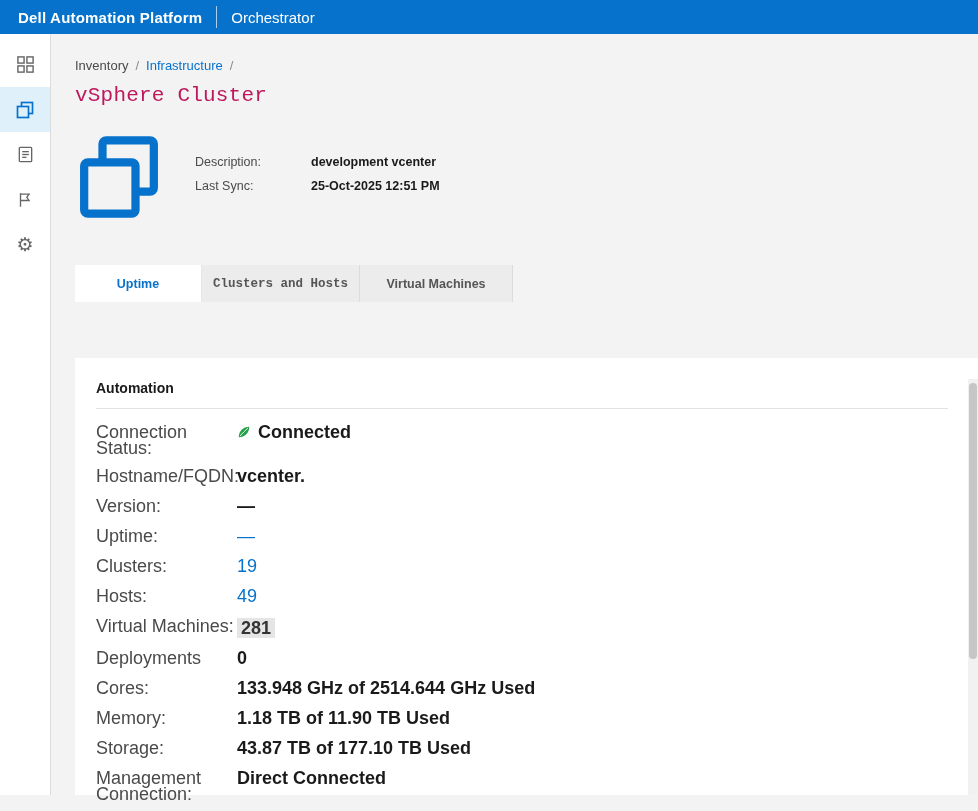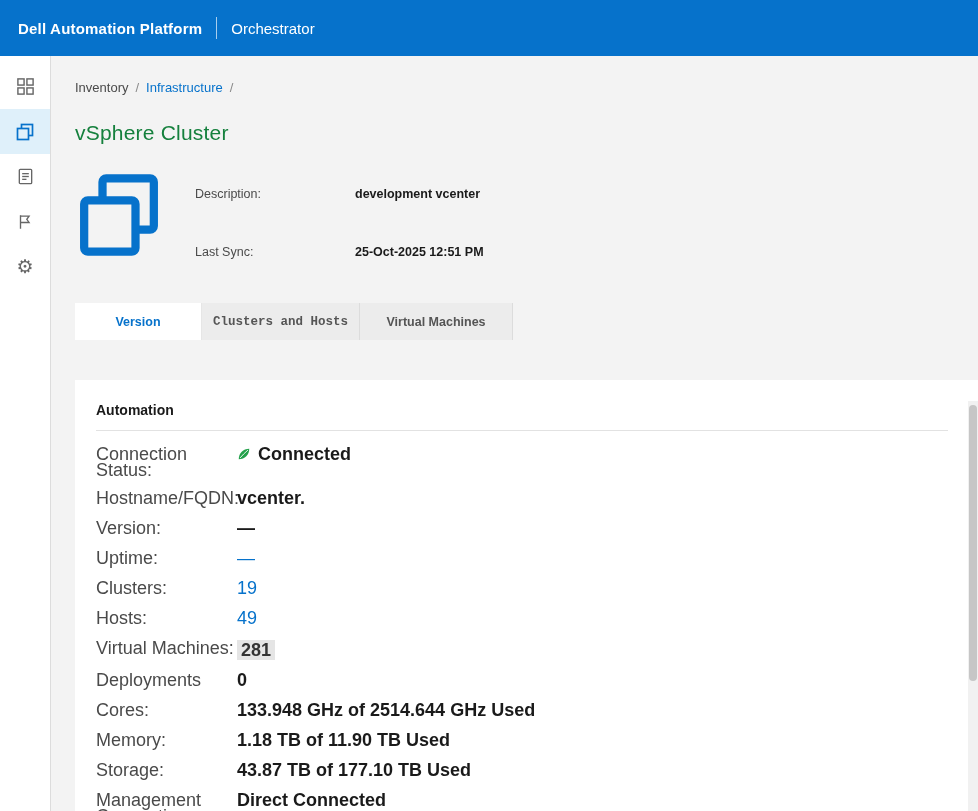--- a/index.html
+++ b/index.html
@@ -1,20 +1,20 @@
 <!DOCTYPE html>
 <html><head>
 <meta charset="utf-8">
 <style>
   * { margin:0; padding:0; box-sizing:border-box; }
   html,body { width:978px; height:811px; overflow:hidden; }
   body { font-family:"Liberation Sans", sans-serif; background:#f3f3f3; color:#1a1a1a; }
 
   
-  .app-header { height:56px; background:#0672CB; display:flex; align-items:center; padding:0 18px; color:#fff; }
+  .app-header { height:34px; background:#0672CB; display:flex; align-items:center; padding:0 18px; color:#fff; }
   .app-header .product { font-size:15px; font-weight:700; letter-spacing:.2px; }
   .app-header .hdivider { width:1px; height:22px; background:rgba(255,255,255,.65); margin:0 14px; }
   .app-header .appname { font-size:15px; font-weight:400; }
 
   
   .shell { display:flex; height:761px; }
 
   
   .sidebar { width:51px; background:#ffffff; border-right:1px solid #dcdcdc; padding-top:8px; }
   .nav-item { width:100%; height:45px; display:flex; align-items:center; justify-content:center; cursor:pointer; }
@@ -23,26 +23,26 @@
   .gear-glyph { font-size:19px; color:#666; line-height:1; }
 
   
   .content { flex:1; position:relative; padding:24px 0 0 24px; }
 
   .breadcrumb { font-size:13px; color:#4a4a4a; display:flex; gap:7px; align-items:center; }
   .breadcrumb .crumb { color:#4a4a4a; }
   .breadcrumb .crumb.link { color:#0672CB; cursor:pointer; }
   .breadcrumb .sep { color:#8a8a8a; }
 
-  .page-title { font-size:21px; font-weight:500; color:#15803d; margin-top:26px; letter-spacing:.2px; }
+  .page-title { font-size:21px; font-weight:500; color:#be185d; margin-top:11px; letter-spacing:.2px;font-family:Liberation Mono, monospace; }
 
   
   .summary { display:flex; margin-top:26px; align-items:flex-start; }
   .summary .big-icon { width:88px; height:88px; flex:0 0 88px; }
-  .summary-fields { margin-left:32px; display:grid; grid-template-columns:116px auto; row-gap:10px; margin-top:16px; font-size:12.5px;gap:44px; }
+  .summary-fields { margin-left:32px; display:grid; grid-template-columns:116px auto; row-gap:10px; margin-top:22px; font-size:12.5px; }
   .summary-fields .flabel { color:#4a4a4a; }
   .summary-fields .fvalue { font-weight:700; color:#1a1a1a; }
 
   
   .tabs { display:flex; margin-top:44px; height:37px; }
   .tab { height:37px; display:flex; align-items:center; justify-content:center; font-size:12.5px; font-weight:700;
          color:#555; background:#ECECEC; border-right:1px solid #dcdcdc; cursor:pointer; }
   .tab.t0 { width:127px; }
   .tab.t1 { width:158px;font-family:Liberation Mono, monospace; }
   .tab.t2 { width:153px; }
@@ -144,21 +144,21 @@
       </span>
       <div class="summary-fields">
         <span class="flabel">Description:</span>
         <span class="fvalue">development vcenter</span>
         <span class="flabel">Last Sync:</span>
         <span class="fvalue">25-Oct-2025 12:51 PM</span>
       </div>
     </div>
 
     <div class="tabs">
-      <div class="tab t0 active">Version</div>
+      <div class="tab t0 active">Uptime</div>
       <div class="tab t1">Clusters and Hosts</div>
       <div class="tab t2">Virtual Machines</div>
     </div>
 
     <section class="panel">
       <h2 class="props-heading">Automation</h2>
       <hr class="props-rule">
 
       <div class="prop-row">
         <div class="prop-label">Connection Status:</div>

